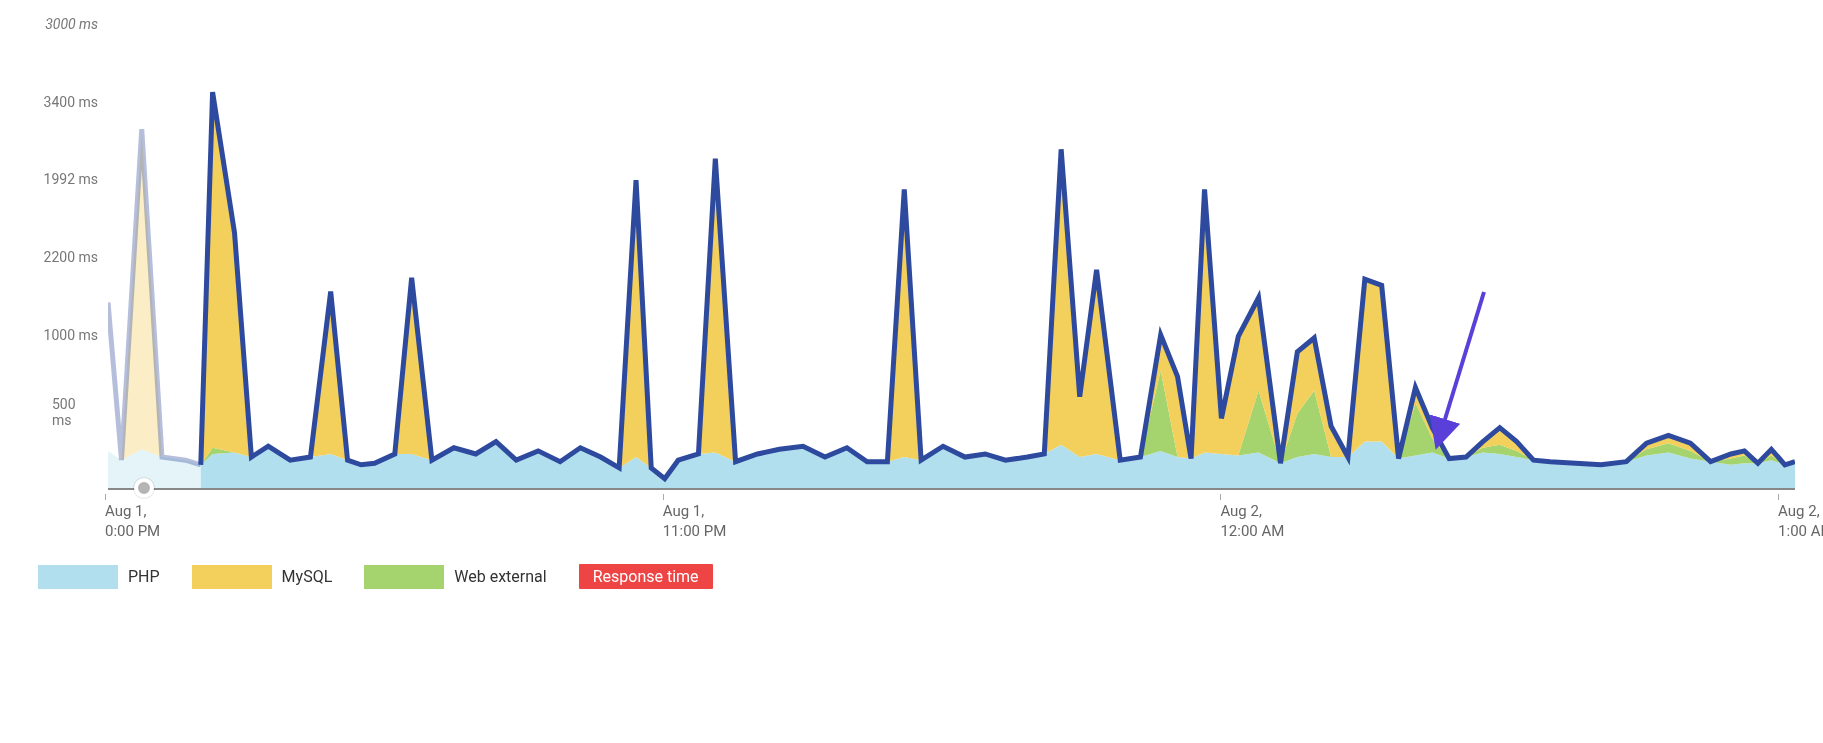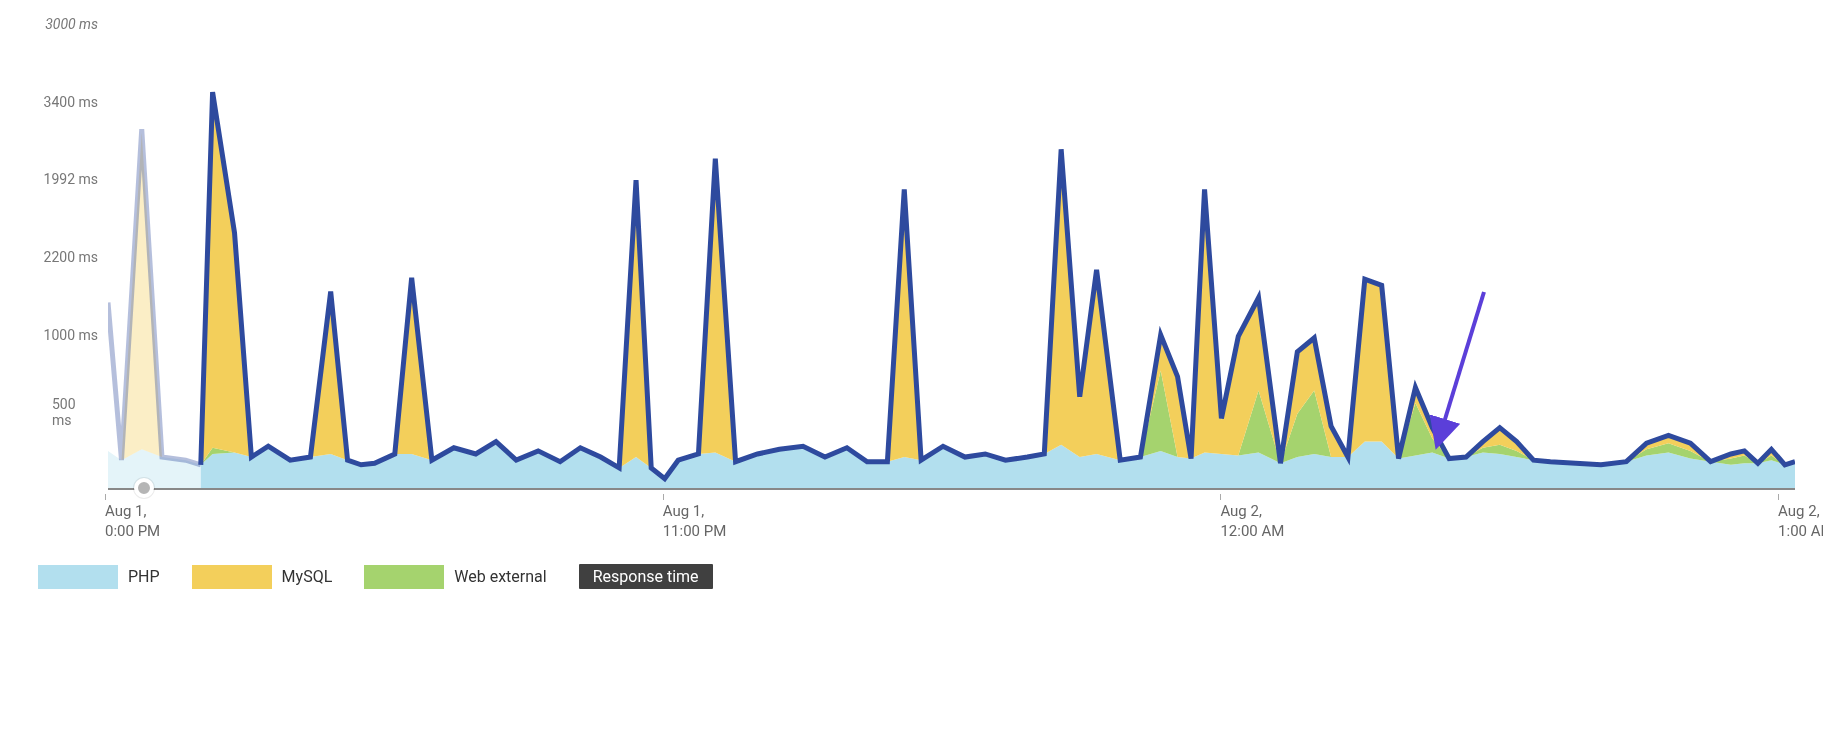--- a/index.html
+++ b/index.html
@@ -86,21 +86,21 @@
     display:flex; gap:22px; margin-top:10px; margin-left:14px;text-align:center;
   }
   .legend-item {
     display:flex; align-items:center; gap:0; cursor:pointer;
   }
   .legend-sw { width:80px; height:24px; display:flex; align-items:center; justify-content:center;}
   .legend-txt { padding: 0 10px; font-size:16px; color:#333; }
   .leg-php { background:#b2dfee; }
   .leg-mysql { background:#f3cf5b; }
   .leg-web { background:#a5d36e; }
-  .rt-text { color:#fff; background:#404040; padding:3px 14px; font-size:16px; border-radius:1px;}
+  .rt-text { color:#fff; background:#ef4444; padding:3px 14px; font-size:16px; border-radius:1px;}
 
   .annotation-arrow {
     position:absolute;
     pointer-events:none;
   }
 </style>
 </head>
 <body>
 
 <div class="header-row">

